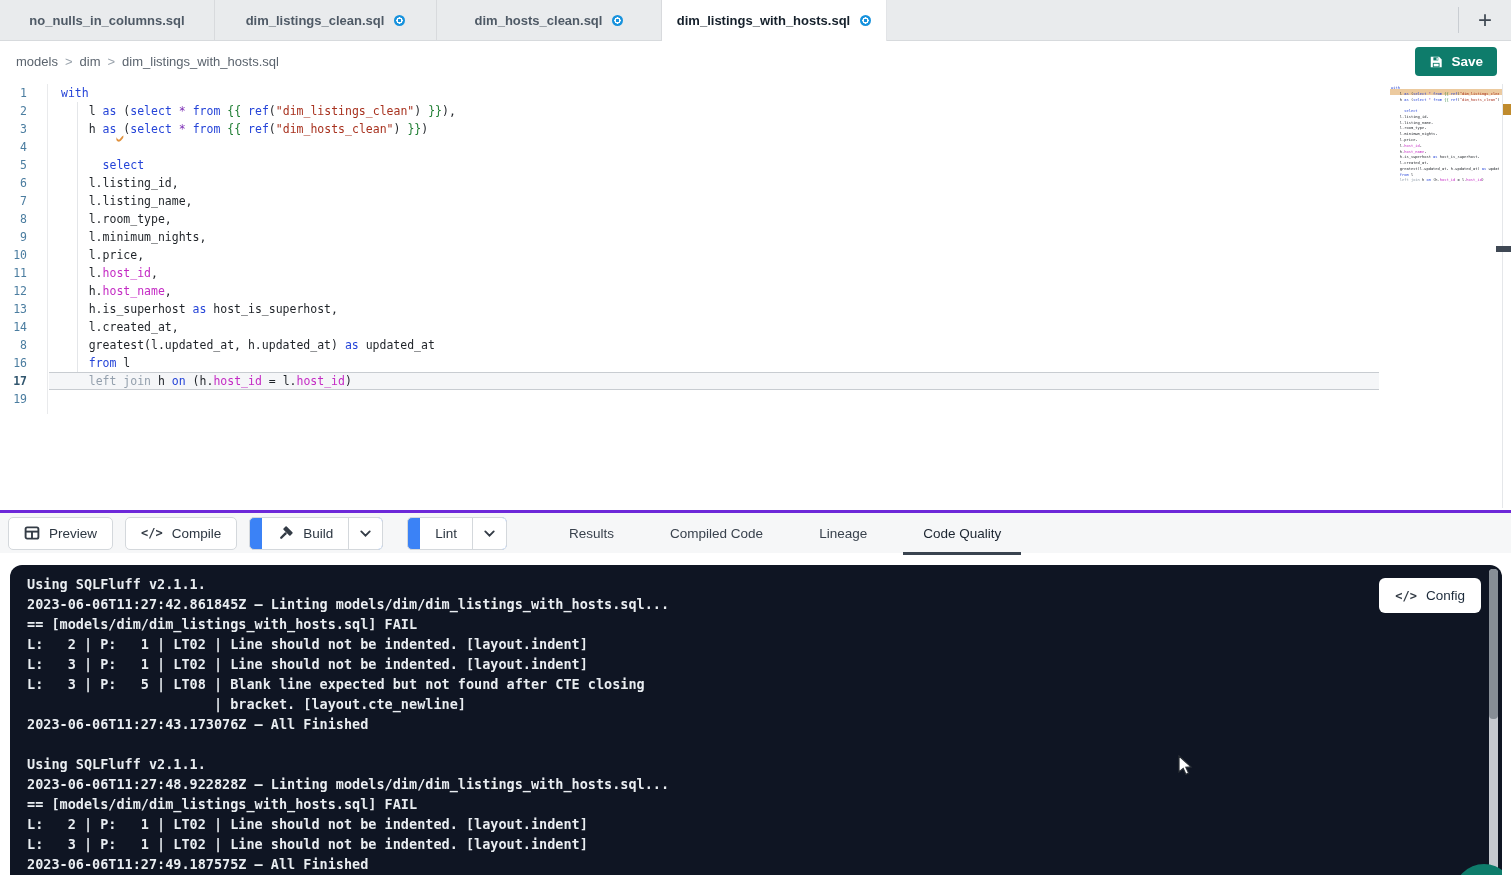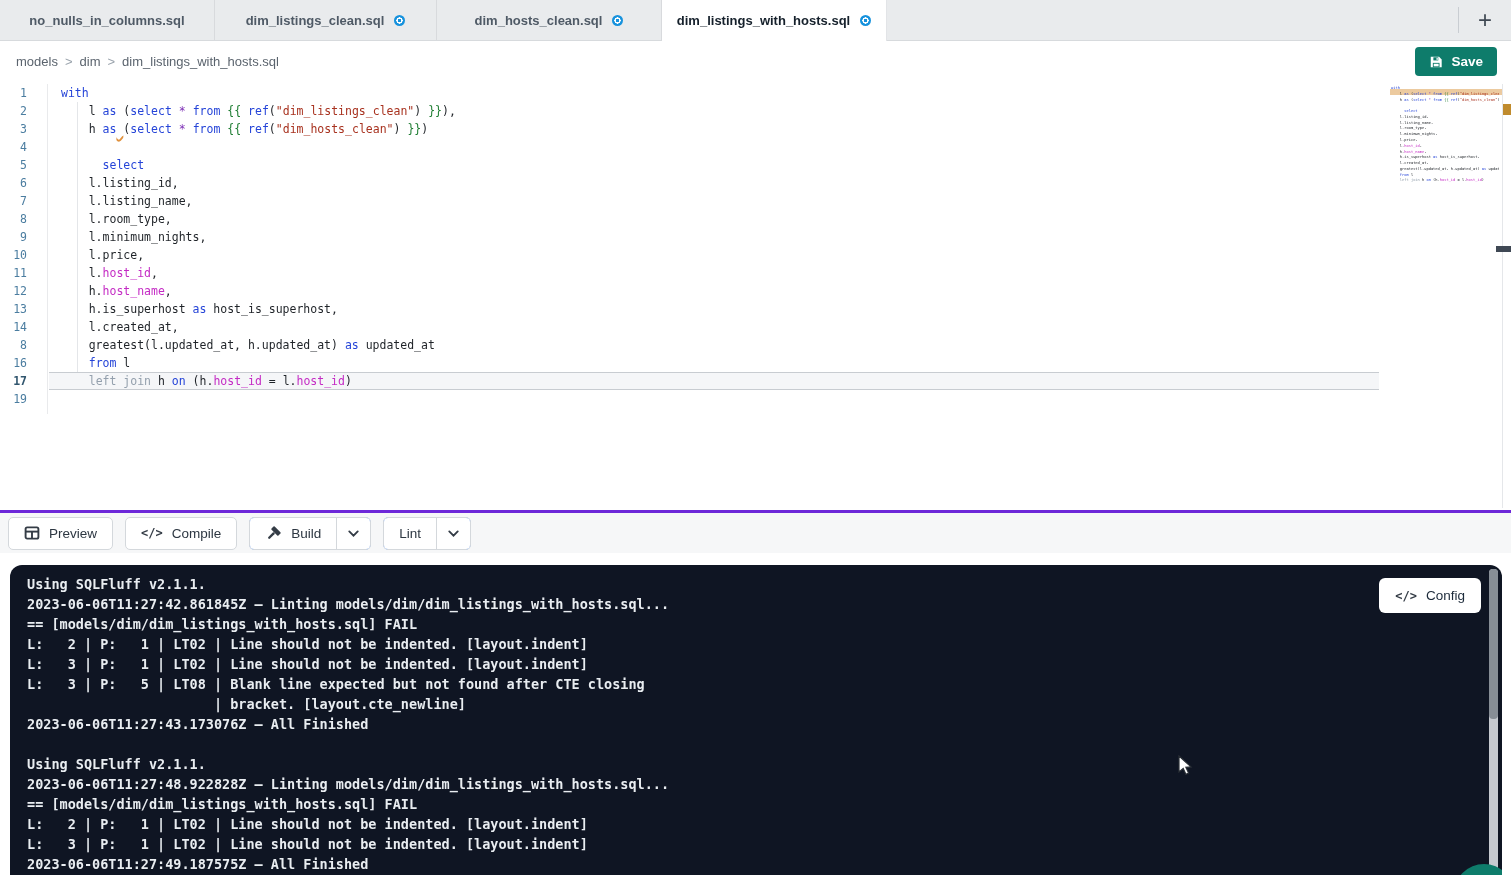--- a/index.html
+++ b/index.html
@@ -61,22 +61,22 @@
   .ruler-line{position:absolute;left:1502px;top:2px;width:1px;height:424px;background:#e5e7ea;}
   .ruler-mark-warning{position:absolute;left:1503px;top:22px;width:8px;height:11px;background:#c08b2d;}
   .ruler-mark-cursor{position:absolute;left:1496px;top:164px;width:15px;height:6px;background:#3f4854;}
 
   
   .toolbar{position:absolute;left:0;top:510px;width:1511px;height:43px;background:#f6f7f8;
     border-top:3px solid #6d28d9;display:flex;align-items:center;padding-left:8px;}
   .tbtn{display:flex;align-items:center;gap:9px;height:33px;background:#fff;
     border:1px solid #d4d8dc;border-radius:5px;padding:0 15px;font-size:13.5px;
     color:#2d3742;font-family:"Liberation Sans",sans-serif;cursor:pointer;margin-right:12px;}
-  .btn-group{display:flex;height:33px;margin-right:12px;border:1px solid #d4d8dc;
-    border-radius:5px;background:#3b82f6;overflow:hidden;}
+  .btn-group{display:flex;height:33px;margin-right:24px;border:1px solid #d4d8dc;
+    border-radius:5px;background:#3b82f6;overflow:hidden;padding-left:12px;}
   .btn-group .tbtn{border:none;border-radius:0;margin:0;height:31px;}
   .btn-group .chev-btn{width:34px;height:31px;border:none;border-left:1px solid #d4d8dc;
     background:#fff;display:flex;align-items:center;justify-content:center;cursor:pointer;}
   .code-glyph{font-family:"DejaVu Sans Mono",monospace;font-weight:700;font-size:12px;color:#343c46;}
   .panel-tabs{display:flex;align-items:stretch;height:43px;margin-left:28px;gap:36px;}
   .ptab{position:relative;display:flex;align-items:center;padding:0 10px;font-size:13.5px;
     color:#39424d;cursor:pointer;}
   .ptab.active{color:#1c2530;font-weight:500;}
   .ptab.active::after{content:"";position:absolute;left:-10px;right:-10px;bottom:0;height:3px;
     background:#3a4450;}
@@ -261,20 +261,26 @@
       </button>
       <button class="chev-btn">
         <span style="display:flex;">
           <svg width="15" height="15" viewBox="0 0 16 16">
             <path d="M3.5 5.8 L8 10.3 L12.5 5.8" stroke="#343c46" stroke-width="2" fill="none" stroke-linecap="round"></path>
           </svg>
         </span>
       </button>
     </div>
 
+    <div class="panel-tabs" id="panel-tabs">
+        <div class="ptab">Results</div>
+        <div class="ptab">Compiled Code</div>
+        <div class="ptab">Lineage</div>
+        <div class="ptab active">Code Quality</div>
+      </div>
   </div>
 
   <div class="terminal">
     <pre class="term-pre" id="term-pre">Using SQLFluff v2.1.1.
 2023-06-06T11:27:42.861845Z — Linting models/dim/dim_listings_with_hosts.sql...
 == [models/dim/dim_listings_with_hosts.sql] FAIL
 L:   2 | P:   1 | LT02 | Line should not be indented. [layout.indent]
 L:   3 | P:   1 | LT02 | Line should not be indented. [layout.indent]
 L:   3 | P:   5 | LT08 | Blank line expected but not found after CTE closing
                        | bracket. [layout.cte_newline]

